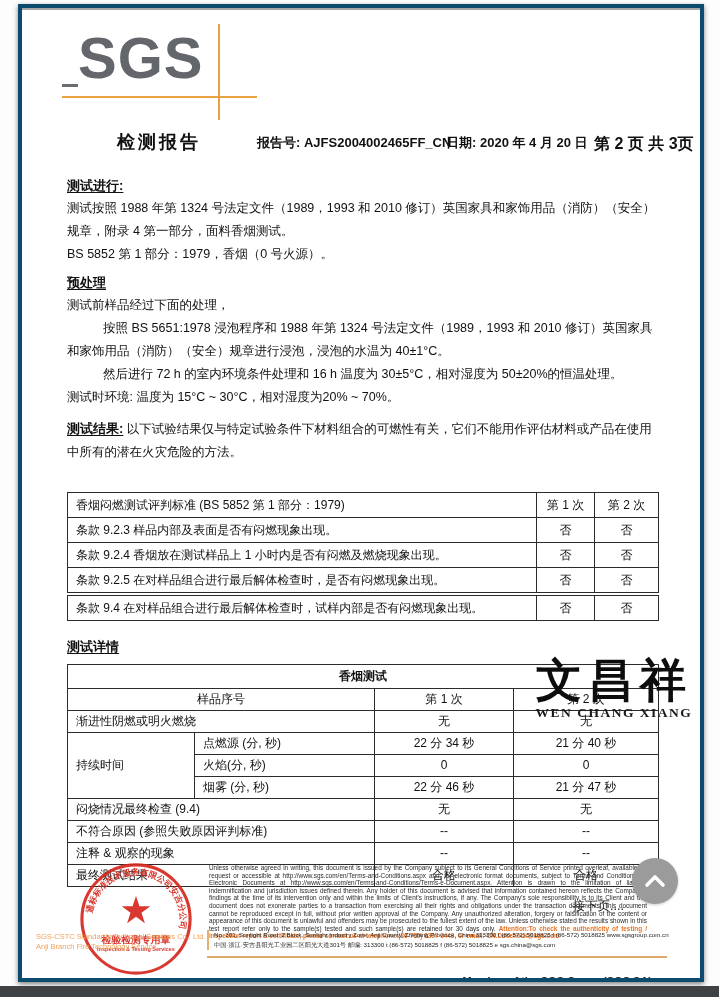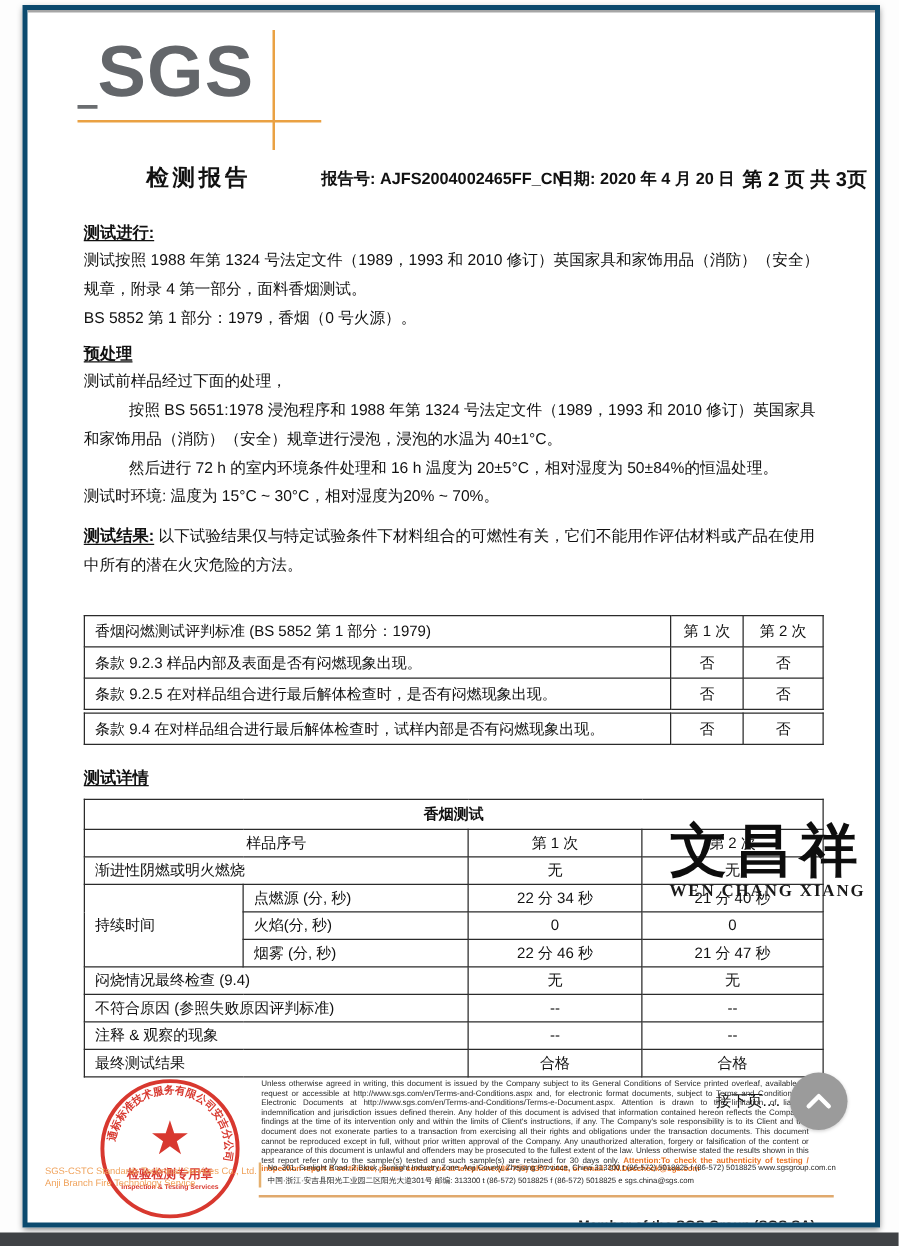--- a/index.html
+++ b/index.html
@@ -102,21 +102,21 @@
   <div class="content">
     <div class="hd mt14">测试进行:</div>
     <div>测试按照 1988 年第 1324 号法定文件（1989，1993 和 2010 修订）英国家具和家饰用品（消防）（安全）</div>
     <div>规章，附录 4 第一部分，面料香烟测试。</div>
     <div>BS 5852 第 1 部分：1979，香烟（0 号火源）。</div>
 
     <div class="hd mt5">预处理</div>
     <div>测试前样品经过下面的处理，</div>
     <div class="indent">按照 BS 5651:1978 浸泡程序和 1988 年第 1324 号法定文件（1989，1993 和 2010 修订）英国家具</div>
     <div>和家饰用品（消防）（安全）规章进行浸泡，浸泡的水温为 40±1°C。</div>
-    <div class="indent">然后进行 72 h 的室内环境条件处理和 16 h 温度为 20±5°C，相对湿度为 50±84%的恒温处理。</div>
+    <div class="indent">然后进行 72 h 的室内环境条件处理和 16 h 温度为 30±5°C，相对湿度为 50±20%的恒温处理。</div>
     <div>测试时环境: 温度为 15°C ~ 30°C，相对湿度为20% ~ 70%。</div>
 
     <div class="mt8">
       <span class="hd">测试结果:</span>
       <span>以下试验结果仅与特定试验条件下材料组合的可燃性有关，它们不能用作评估材料或产品在使用</span>
     </div>
     <div>中所有的潜在火灾危险的方法。</div>
 
     <table class="tbl1">
       <colgroup>
@@ -129,20 +129,25 @@
         <td>香烟闷燃测试评判标准 (BS 5852 第 1 部分：1979)</td>
         <td class="c">第 1 次</td>
         <td class="c">第 2 次</td>
       </tr>
       <tr>
         <td>条款 9.2.3 样品内部及表面是否有闷燃现象出现。</td>
         <td class="c">否</td>
         <td class="c">否</td>
       </tr>
       <tr>
+        <td>条款 9.2.4 香烟放在测试样品上 1 小时内是否有闷燃及燃烧现象出现。</td>
+        <td class="c">否</td>
+        <td class="c">否</td>
+      </tr>
+      <tr>
         <td>条款 9.2.5 在对样品组合进行最后解体检查时，是否有闷燃现象出现。</td>
         <td class="c">否</td>
         <td class="c">否</td>
       </tr>
     </tbody>
       </table>
 
     <table class="tbl94">
       <colgroup>
           <col style="width:469px">

